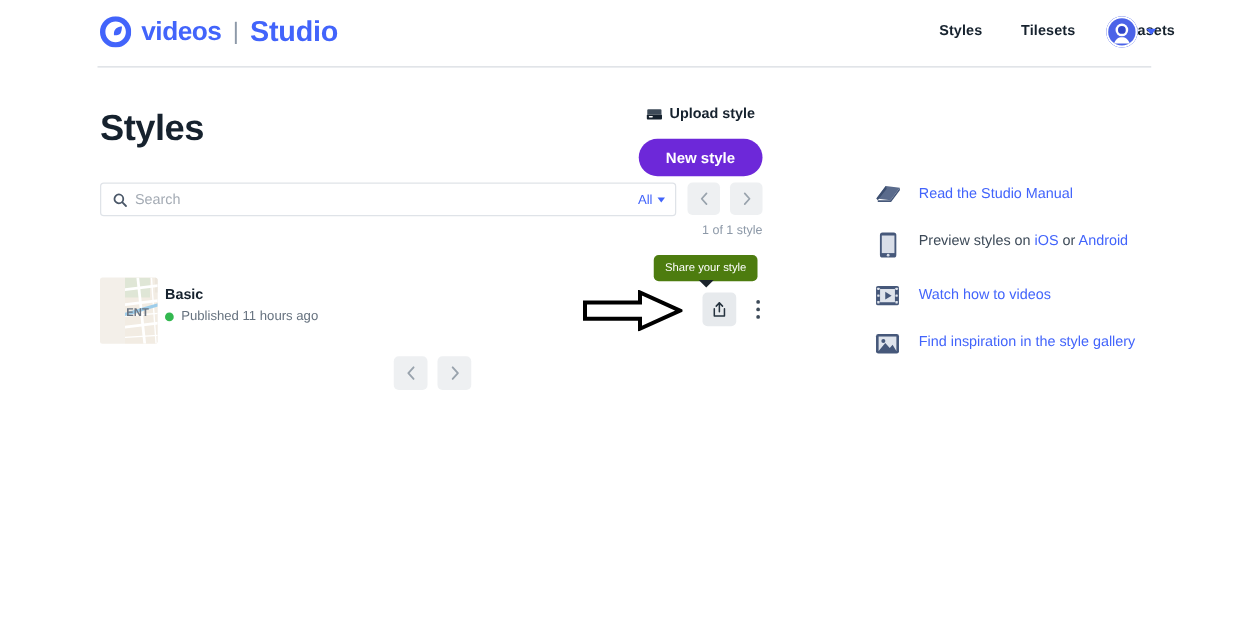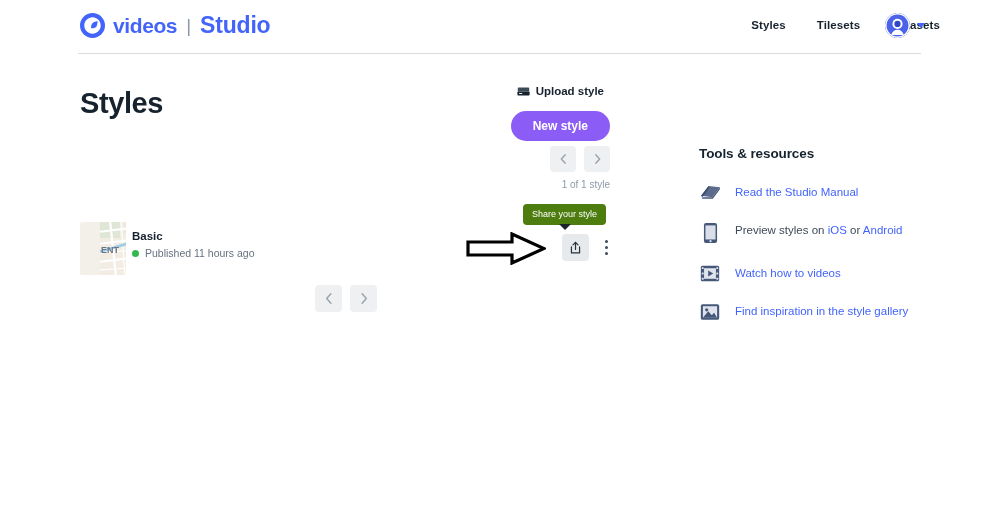--- a/index.html
+++ b/index.html
@@ -70,21 +70,21 @@
   .title-actions {
     position: absolute; right: 0; top: 1px;
     display: flex; align-items: center; gap: 14px; flex-direction: column;
   }
   .upload-style {
     display: flex; align-items: center; gap: 6px;
     font-size: 11.5px; font-weight: bold; color: #16222e;
     text-decoration: none; white-space: nowrap;
   }
   .new-style-btn {
-    background: #8b5cf6; color: #ffffff;
+    background: #6d28d9; color: #ffffff;
     border: none; border-radius: 16px;
     font-family: "Liberation Sans", sans-serif;
     font-size: 12px; font-weight: bold;
     padding: 8px 22px; cursor: pointer; white-space: nowrap;
   }
 
   
   .search-row {
     position: absolute; left: 80px; top: 146px; width: 530px; height: 27px;
   }
@@ -262,20 +262,31 @@
         <rect x="0.5" y="6.5" width="15" height="5" rx="1" fill="#16222e"></rect>
         <rect x="2.5" y="8.2" width="4" height="1.4" rx="0.7" fill="#ffffff"></rect>
       </svg>
       <span>Upload style</span>
     </a>
     <button class="new-style-btn">New style</button>
   </div>
 </div>
 
 <div class="search-row">
+  <div class="search-box">
+    <svg width="12" height="12" viewBox="0 0 16 16">
+      <circle cx="6.8" cy="6.8" r="4.7" fill="none" stroke="#4a5768" stroke-width="1.9"></circle>
+      <line x1="10.3" y1="10.3" x2="14.4" y2="14.4" stroke="#4a5768" stroke-width="1.9" stroke-linecap="round"></line>
+    </svg>
+    <input class="search-input" type="text" placeholder="Search" style="">
+    <span class="filter-all">
+      <span>All</span>
+      <span class="filter-caret"></span>
+    </span>
+  </div>
 
   <div class="pager-top">
     <button class="pg-btn">
       <svg width="9" height="12" viewBox="0 0 10 14">
         <polyline points="7,2 2.5,7 7,12" fill="none" stroke="#99a3ad" stroke-width="1.6" stroke-linecap="round" stroke-linejoin="round"></polyline>
       </svg>
     </button>
     <button class="pg-btn">
       <svg width="9" height="12" viewBox="0 0 10 14">
         <polyline points="3,2 7.5,7 3,12" fill="none" stroke="#99a3ad" stroke-width="1.6" stroke-linecap="round" stroke-linejoin="round"></polyline>
@@ -347,21 +358,20 @@
     </svg>
   </button>
   <button class="pg-btn-lg">
     <svg width="10" height="13" viewBox="0 0 10 14">
       <polyline points="3,2 7.5,7 3,12" fill="none" stroke="#99a3ad" stroke-width="1.6" stroke-linecap="round" stroke-linejoin="round"></polyline>
     </svg>
   </button>
 </div>
 
 <div class="tools">
-  <h2 class="tools-title">Tools &amp; resources</h2>
 
   <div class="tool-item">
     <span class="tool-icon">
       <svg width="21" height="16" viewBox="0 0 22 17">
         <path d="M1 12.5 L9 2 L21 3.5 L13 14 Z" fill="#5a6b8c"></path>
         <path d="M1 12.5 L9 2 L9.8 4.2 L2.2 14 Z" fill="#3d4f70"></path>
         <path d="M2.2 14 L13 14 L21 3.5 L21 5.5 L13.5 15.6 L2.2 15.6 Z" fill="#46587a"></path>
       </svg>
     </span>
     <a class="tool-text" href="#">Read the Studio Manual</a>

